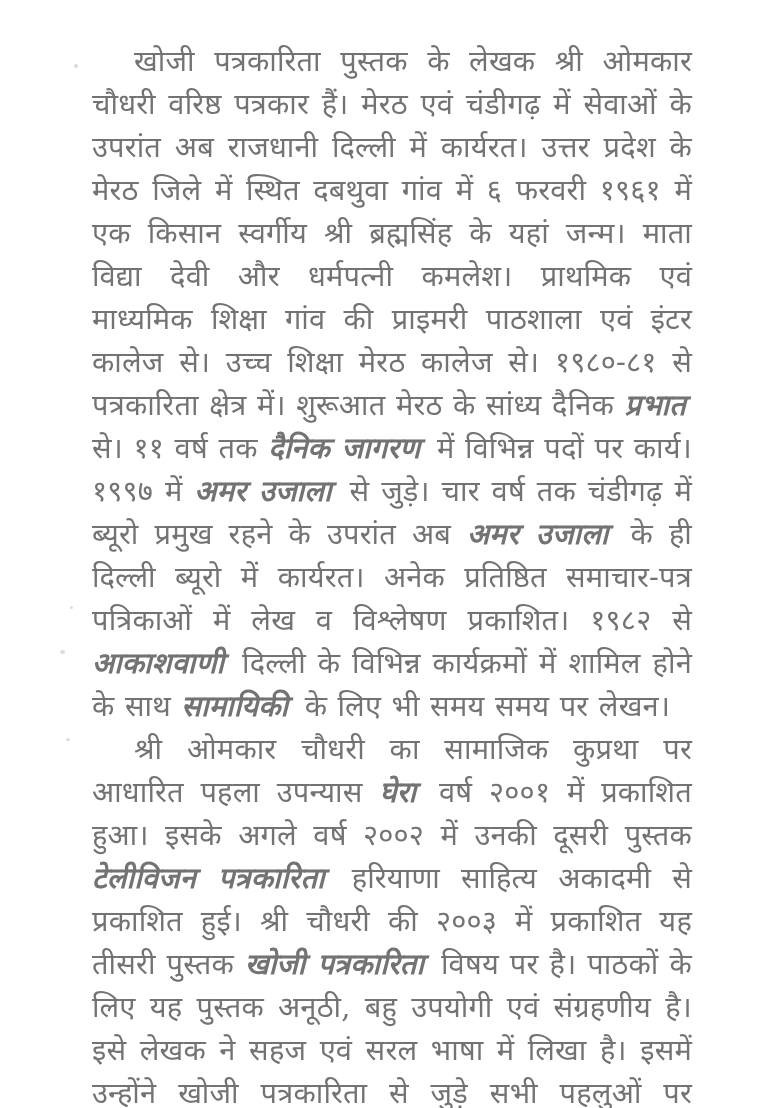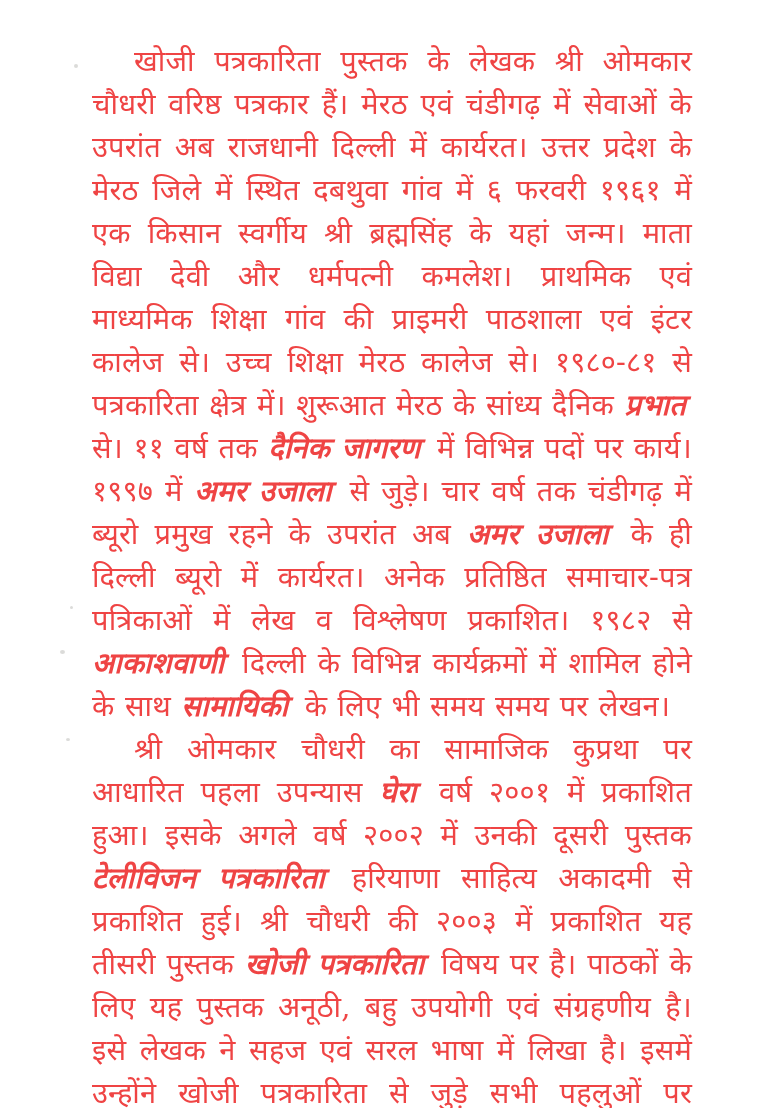--- a/index.html
+++ b/index.html
@@ -7,21 +7,21 @@
     padding: 0;
     background: #ffffff;
   }
   .page {
     position: relative;
     width: 780px;
     height: 1108px;
     background: #ffffff;
     overflow: hidden;
     font-family: "DejaVu Serif", "DejaVu Sans", serif;
-    color: #ef4444;
+    color: #737373;
   }
   .text-block {
     position: absolute;
     left: 92px;
     top: 40px;
     width: 600px;
     font-size: 29px;
     line-height: 43px;
     text-align: justify;
     letter-spacing: 0.2px;

